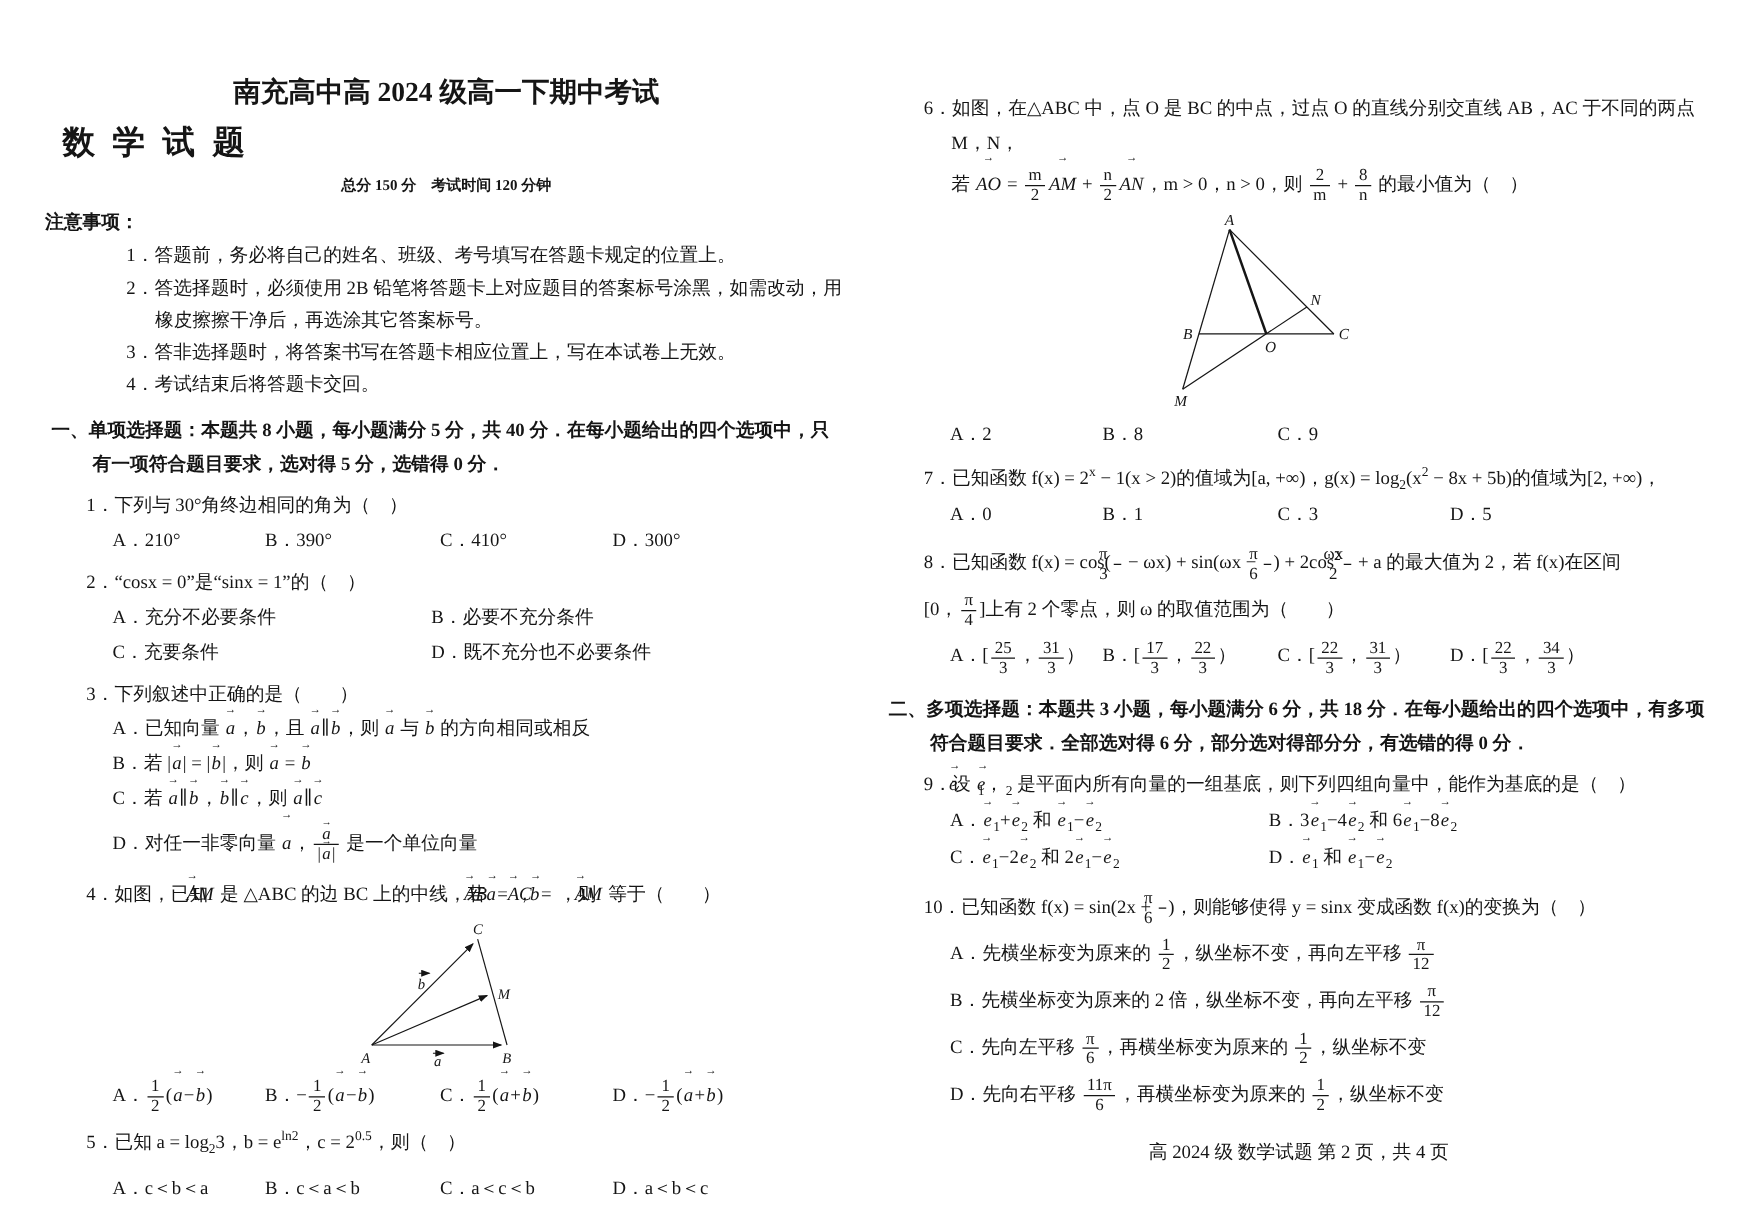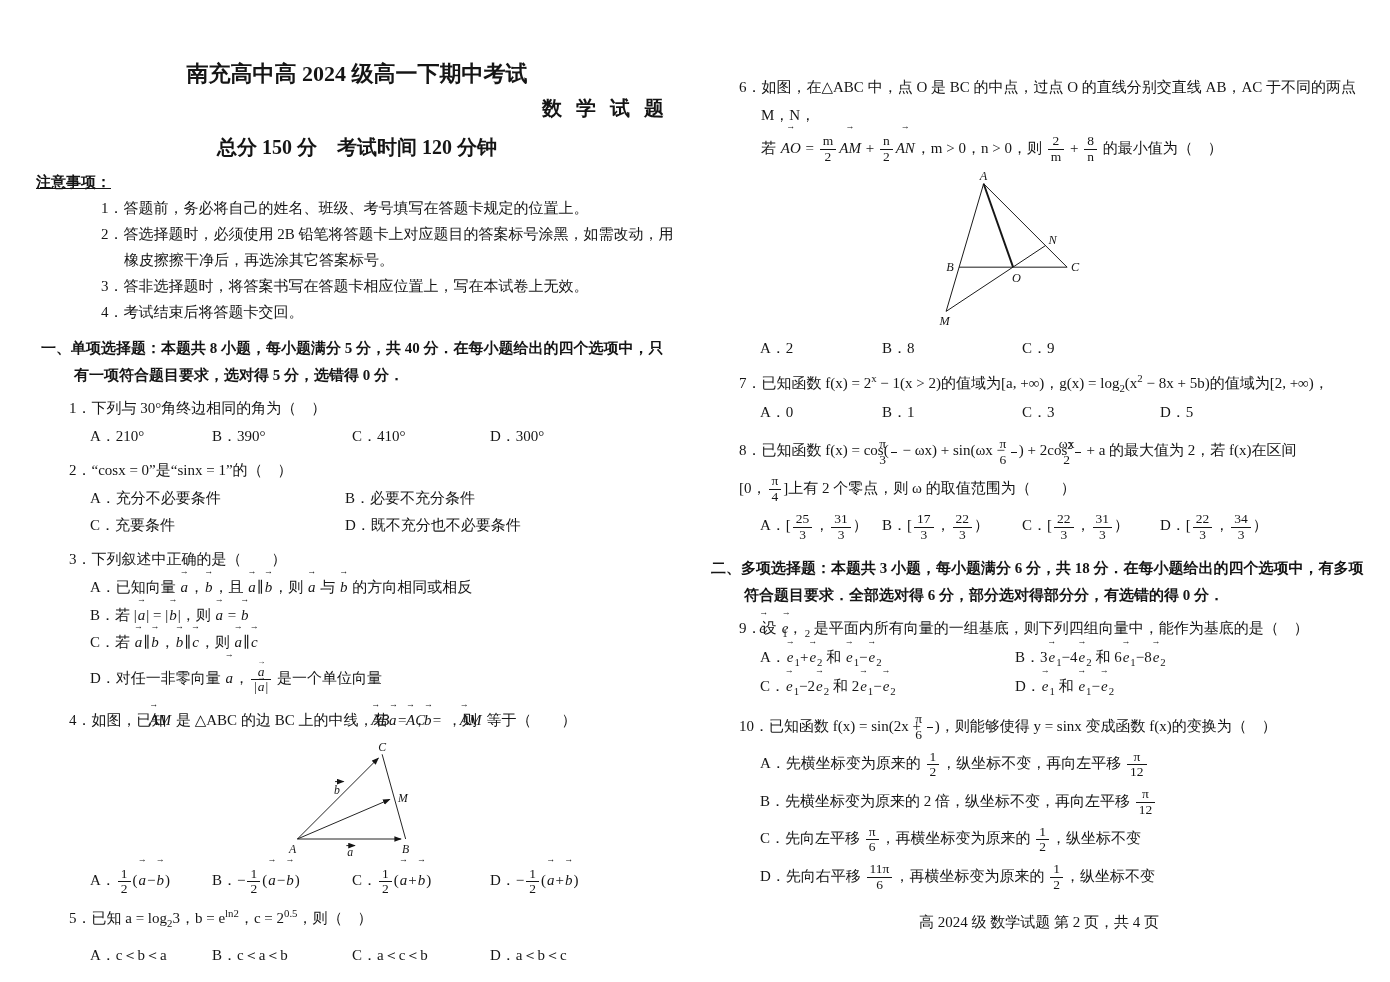--- a/index.html
+++ b/index.html
@@ -4,24 +4,24 @@
 <style>
   html,body{margin:0;padding:0;}
   body{
     width:1390px;height:982px;background:#ffffff;overflow:hidden;position:relative;
     font-family:"Liberation Serif","DejaVu Serif",serif;color:#151515;
   }
   .page{position:absolute;font-size:15px;line-height:1.85;}
   .page-left{left:36px;top:60px;width:642px;}
   .page-right{left:706px;top:62px;width:666px;}
   .t1{text-align:center;font-weight:bold;font-size:22px;line-height:1.3;}
-  .t2{text-align:right;font-weight:bold;font-size:20px;letter-spacing:14px;margin-top:8px;line-height:1.3;text-indent:14px;font-family:Liberation Mono, monospace;}
-  .t3{text-align:center;font-weight:bold;font-size:20px;margin-top:10px;line-height:1.4;}
+  .t2{text-align:left;font-weight:bold;font-size:26px;letter-spacing:14px;margin-top:8px;line-height:1.3;text-indent:14px;}
+  .t3{text-align:center;font-weight:bold;font-size:12px;margin-top:10px;line-height:1.4;}
   .bold{font-weight:bold;}
-  .notice-title{margin-top:8px;text-decoration:underline;}
+  .notice-title{margin-top:8px;}
   .notice{padding-left:88px;text-indent:-23px;line-height:1.72;}
   .sec{font-weight:bold;padding-left:38px;text-indent:-33px;margin-top:10px;line-height:1.8;}
   .stem{padding-left:55px;text-indent:-22px;margin-top:6px;}
   .stem2{padding-left:55px;text-indent:0;margin-top:0;}
   .row4{display:grid;grid-template-columns:122px 140px 138px auto;padding-left:54px;}
   .row2{display:grid;grid-template-columns:255px auto;padding-left:54px;}
   .optline{padding-left:54px;}
   .mline{line-height:2.5;}
   .xline{line-height:2.9;}
   .frac{display:inline-block;vertical-align:middle;text-align:center;margin:0 2px;line-height:1.08;font-size:0.9em;}

